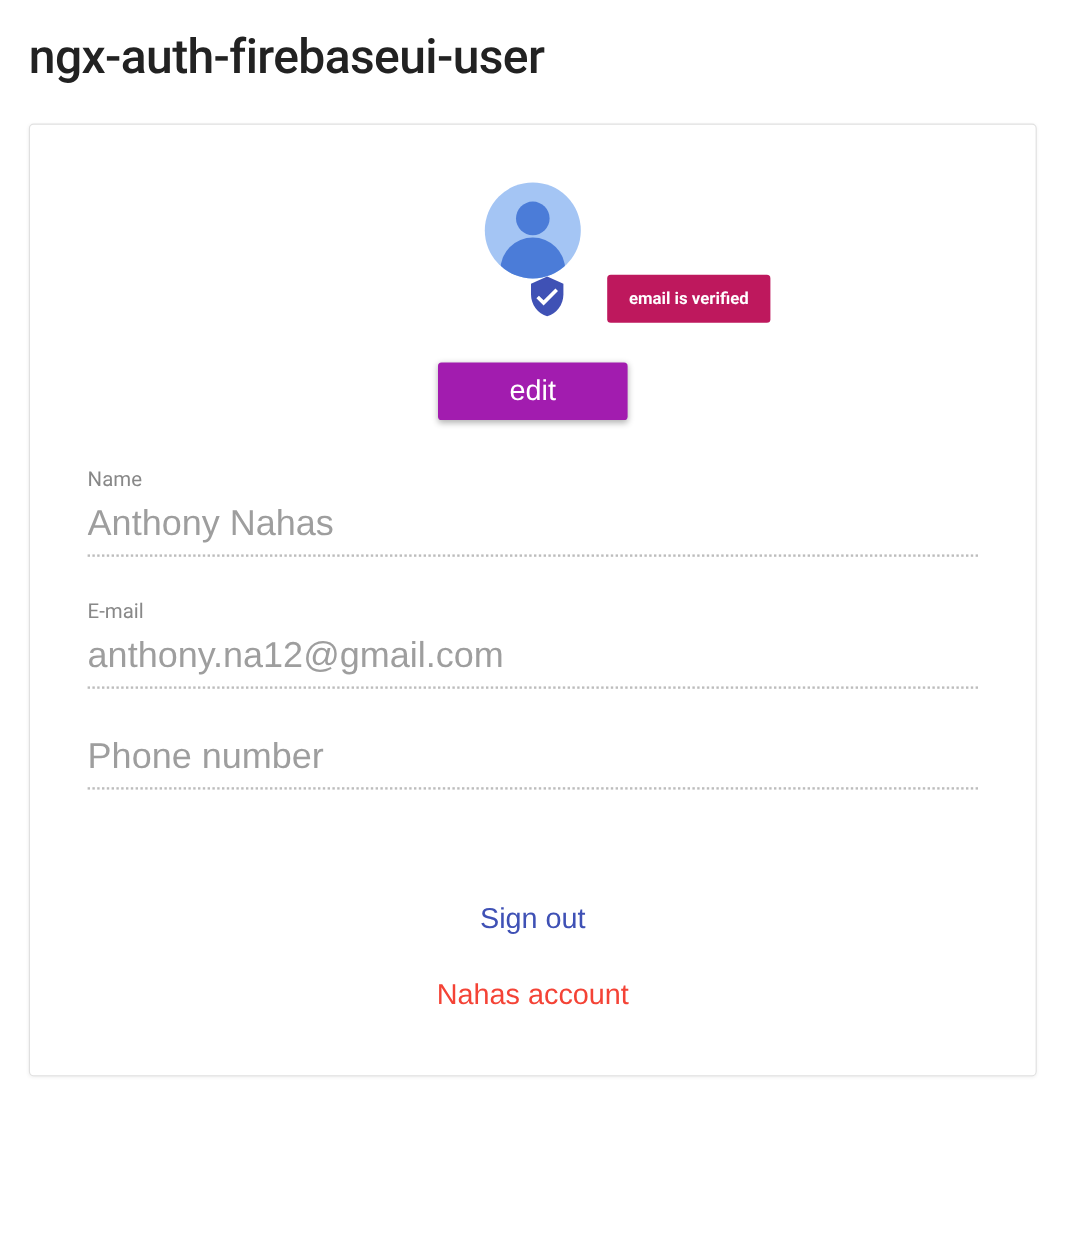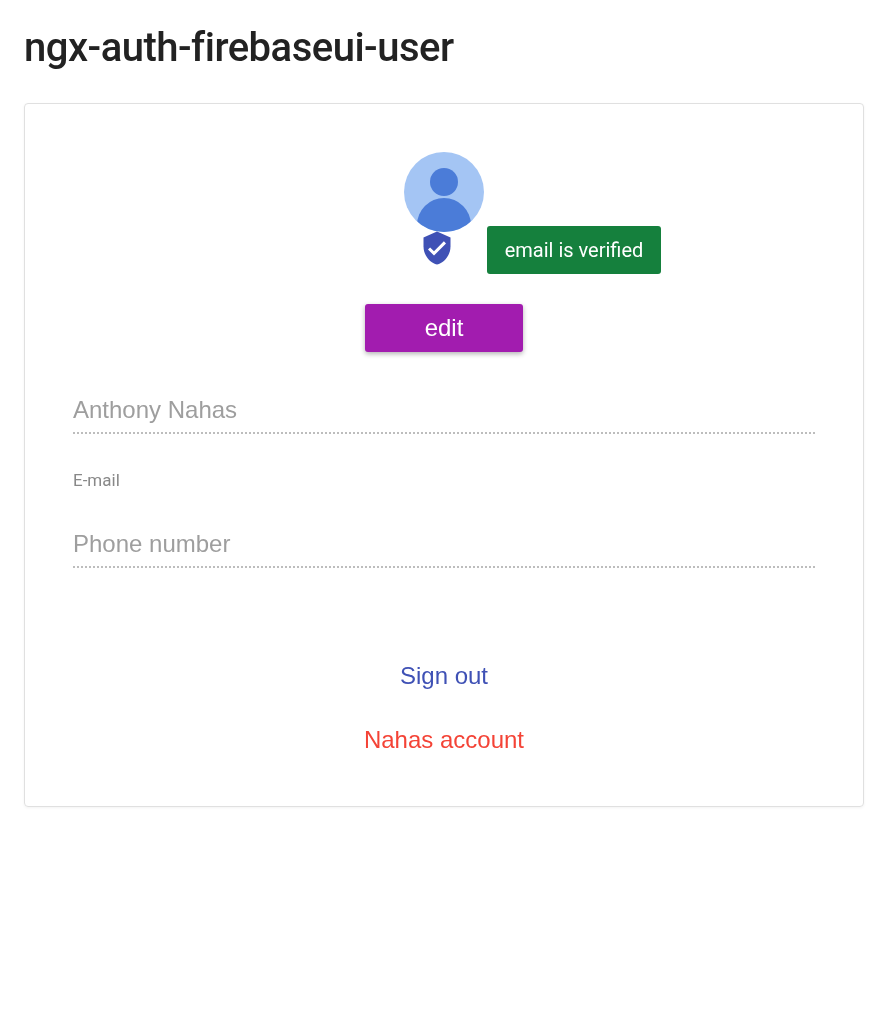--- a/index.html
+++ b/index.html
@@ -67,26 +67,27 @@
       gap: 32px;
       margin-top: -6px;
       justify-content: center;
       transform: translateX(96px);
     }
     .shield {
       width: 36px;
       height: 42px;
     }
     .tooltip {
-      background: #15803d;
+      background: #be185d;
       color: #fff;
-      font-size: 20px;
+      font-size: 14px;
       padding: 12px 18px;
       border-radius: 3px;
       white-space: nowrap;
+      font-weight: bold;
     }
     .edit-row {
       display: flex;
       justify-content: center;
       margin-top: 30px;
       margin-bottom: 40px;
     }
     .edit-btn {
       background: #a21caf;
       color: #fff;
@@ -104,21 +105,21 @@
     .field-label {
       font-size: 17px;
       color: #888;
       margin-bottom: 6px;
       display: block;
     }
     .field-input {
       width: 100%;
       border: none;
       border-bottom: 2px dotted #bdbdbd;
-      font-size: 24px;
+      font-size: 30px;
       color: #9e9e9e;
       padding: 4px 0 8px 0;
       background: transparent;
       outline: none;
     }
     .field-input::placeholder {
       color: #9e9e9e;
     }
     .phone-field {
     }
@@ -163,25 +164,27 @@
       </span>
       <div class="tooltip">email is verified</div>
     </div>
   </div>
 
   <div class="edit-row">
     <button class="edit-btn">edit</button>
   </div>
 
   <div class="form-field">
+    <label class="field-label">Name</label>
     <input class="field-input" type="text" disabled="" value="Anthony Nahas" style="">
   </div>
 
   <div class="form-field">
     <label class="field-label">E-mail</label>
+    <input class="field-input" type="text" disabled="" value="anthony.na12@gmail.com" style="">
   </div>
 
   <div class="form-field phone-field">
     <input class="field-input" type="text" disabled="" placeholder="Phone number" style="">
   </div>
 
   <div class="actions">
     <button class="link-btn signout">Sign out</button>
     <button class="link-btn delete">Nahas account</button>
   </div>

